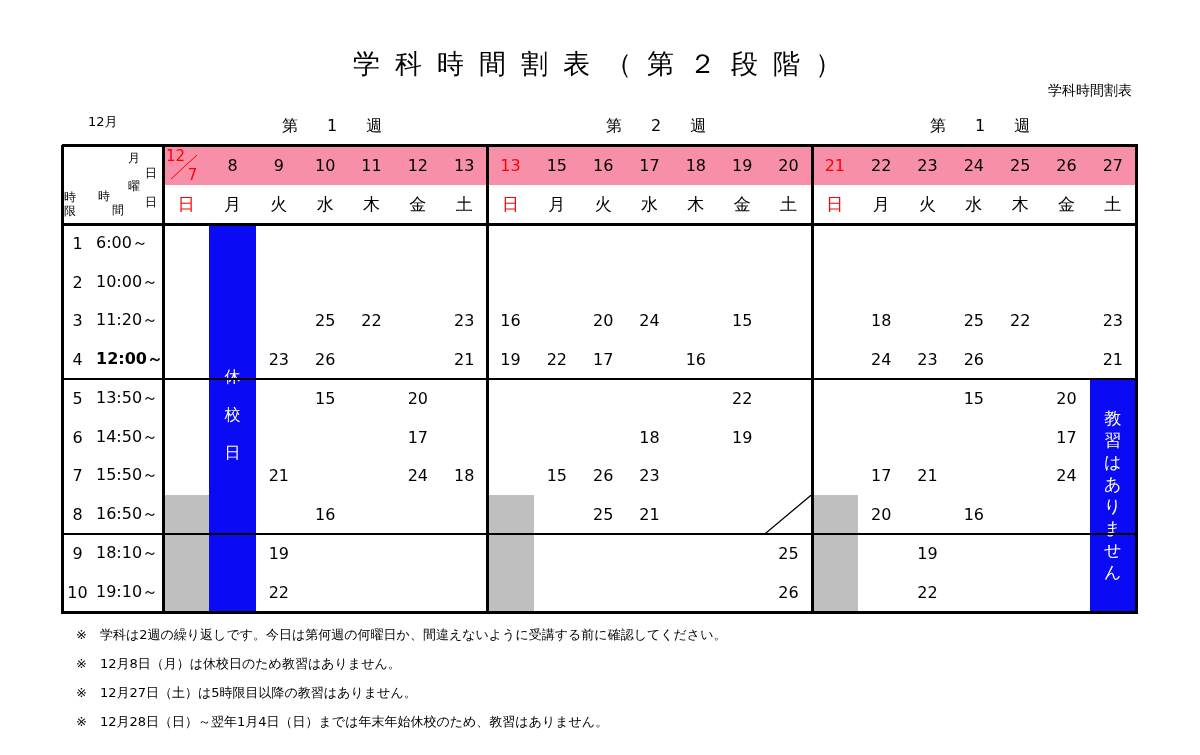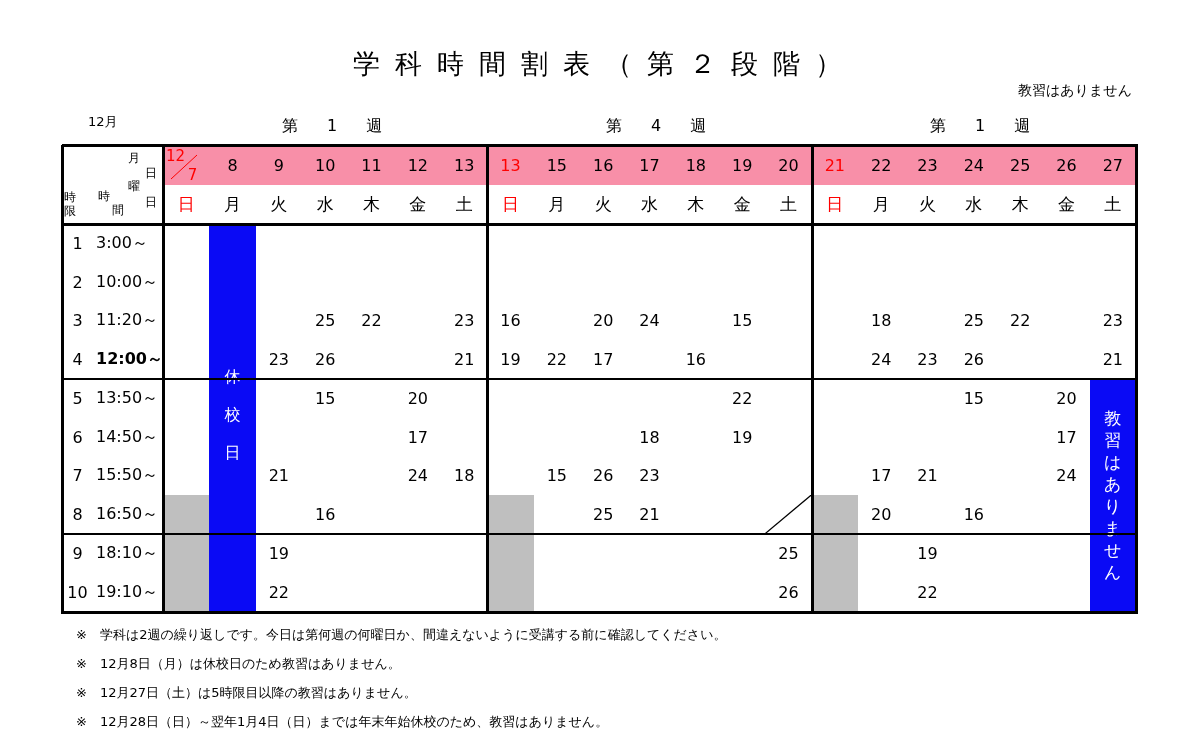--- a/index.html
+++ b/index.html
@@ -20,24 +20,24 @@
   .thick-h{position:absolute;height:3px;background:#000;}
   .period{font-size:16px;}
   .time{font-size:16px;justify-content:flex-start;padding-left:3px;}
   .notes{left:76px;font-size:13px;}
   svg{position:absolute;left:0;top:0;pointer-events:none;}
 </style>
 </head>
 <body>
 
 <div class="abs" id="title">学科時間割表（第２段階）</div>
-<div class="abs" id="school">教習はありません</div>
+<div class="abs" id="school">学科時間割表</div>
 <div class="abs" id="month">12月</div>
 <div class="abs week-label" id="wk0" style="left: 282px;">第 1 週</div>
-<div class="abs week-label" id="wk1" style="left: 606px;">第 4 週</div>
+<div class="abs week-label" id="wk1" style="left: 606px;">第 2 週</div>
 <div class="abs week-label" id="wk2" style="left: 930px;">第 1 週</div>
 
 <div class="abs" id="grid">
     <div class="cell " style="left: 62px; top: 145px; width: 102px; height: 80px; display: block;">
       <span style="position: absolute; font-size: 12px; left: 66px; top: 5px;">月</span>
       <span style="position: absolute; font-size: 12px; left: 83px; top: 20px;">日</span>
       <span style="position: absolute; font-size: 12px; left: 66px; top: 33px;">曜</span>
       <span style="position: absolute; font-size: 12px; left: 83px; top: 49px;">日</span>
       <span style="position: absolute; font-size: 12px; line-height: 14px; left: 2px; top: 45px; width: 14px;">時<br>限</span>
       <span style="position: absolute; font-size: 12px; line-height: 14px; left: 36px; top: 44px; width: 40px;">時<br><span style="margin-left:14px">間</span></span>
@@ -84,21 +84,21 @@
     <div class="cell " style="left: 904.333px; top: 185px; width: 47.3333px; height: 40px; font-size: 17px;">火</div>
     <div class="cell hdr-date" style="left: 950.667px; top: 145px; width: 47.3333px; height: 41px;">24</div>
     <div class="cell " style="left: 950.667px; top: 185px; width: 47.3333px; height: 40px; font-size: 17px;">水</div>
     <div class="cell hdr-date" style="left: 997px; top: 145px; width: 47.3333px; height: 41px;">25</div>
     <div class="cell " style="left: 997px; top: 185px; width: 47.3333px; height: 40px; font-size: 17px;">木</div>
     <div class="cell hdr-date" style="left: 1043.33px; top: 145px; width: 47.3333px; height: 41px;">26</div>
     <div class="cell " style="left: 1043.33px; top: 185px; width: 47.3333px; height: 40px; font-size: 17px;">金</div>
     <div class="cell hdr-date" style="left: 1089.67px; top: 145px; width: 47.3333px; height: 41px;">27</div>
     <div class="cell " style="left: 1089.67px; top: 185px; width: 47.3333px; height: 40px; font-size: 17px;">土</div>
     <div class="cell period" style="left: 62px; top: 224px; width: 32px; height: 39.75px;">1</div>
-    <div class="cell time" style="left: 93px; top: 224px; width: 71px; height: 39.75px;">3:00～</div>
+    <div class="cell time" style="left: 93px; top: 224px; width: 71px; height: 39.75px;">6:00～</div>
     <div class="cell period" style="left: 62px; top: 262.75px; width: 32px; height: 39.75px;">2</div>
     <div class="cell time" style="left: 93px; top: 262.75px; width: 71px; height: 39.75px;">10:00～</div>
     <div class="cell period" style="left: 62px; top: 301.5px; width: 32px; height: 39.75px;">3</div>
     <div class="cell time" style="left: 93px; top: 301.5px; width: 71px; height: 39.75px;">11:20～</div>
     <div class="cell period" style="left: 62px; top: 340.25px; width: 32px; height: 39.75px;">4</div>
     <div class="cell time" style="left: 93px; top: 340.25px; width: 71px; height: 39.75px; font-weight: bold;">12:00～</div>
     <div class="cell period" style="left: 62px; top: 379px; width: 32px; height: 39.75px;">5</div>
     <div class="cell time" style="left: 93px; top: 379px; width: 71px; height: 39.75px;">13:50～</div>
     <div class="cell period" style="left: 62px; top: 417.75px; width: 32px; height: 39.75px;">6</div>
     <div class="cell time" style="left: 93px; top: 417.75px; width: 71px; height: 39.75px;">14:50～</div>

